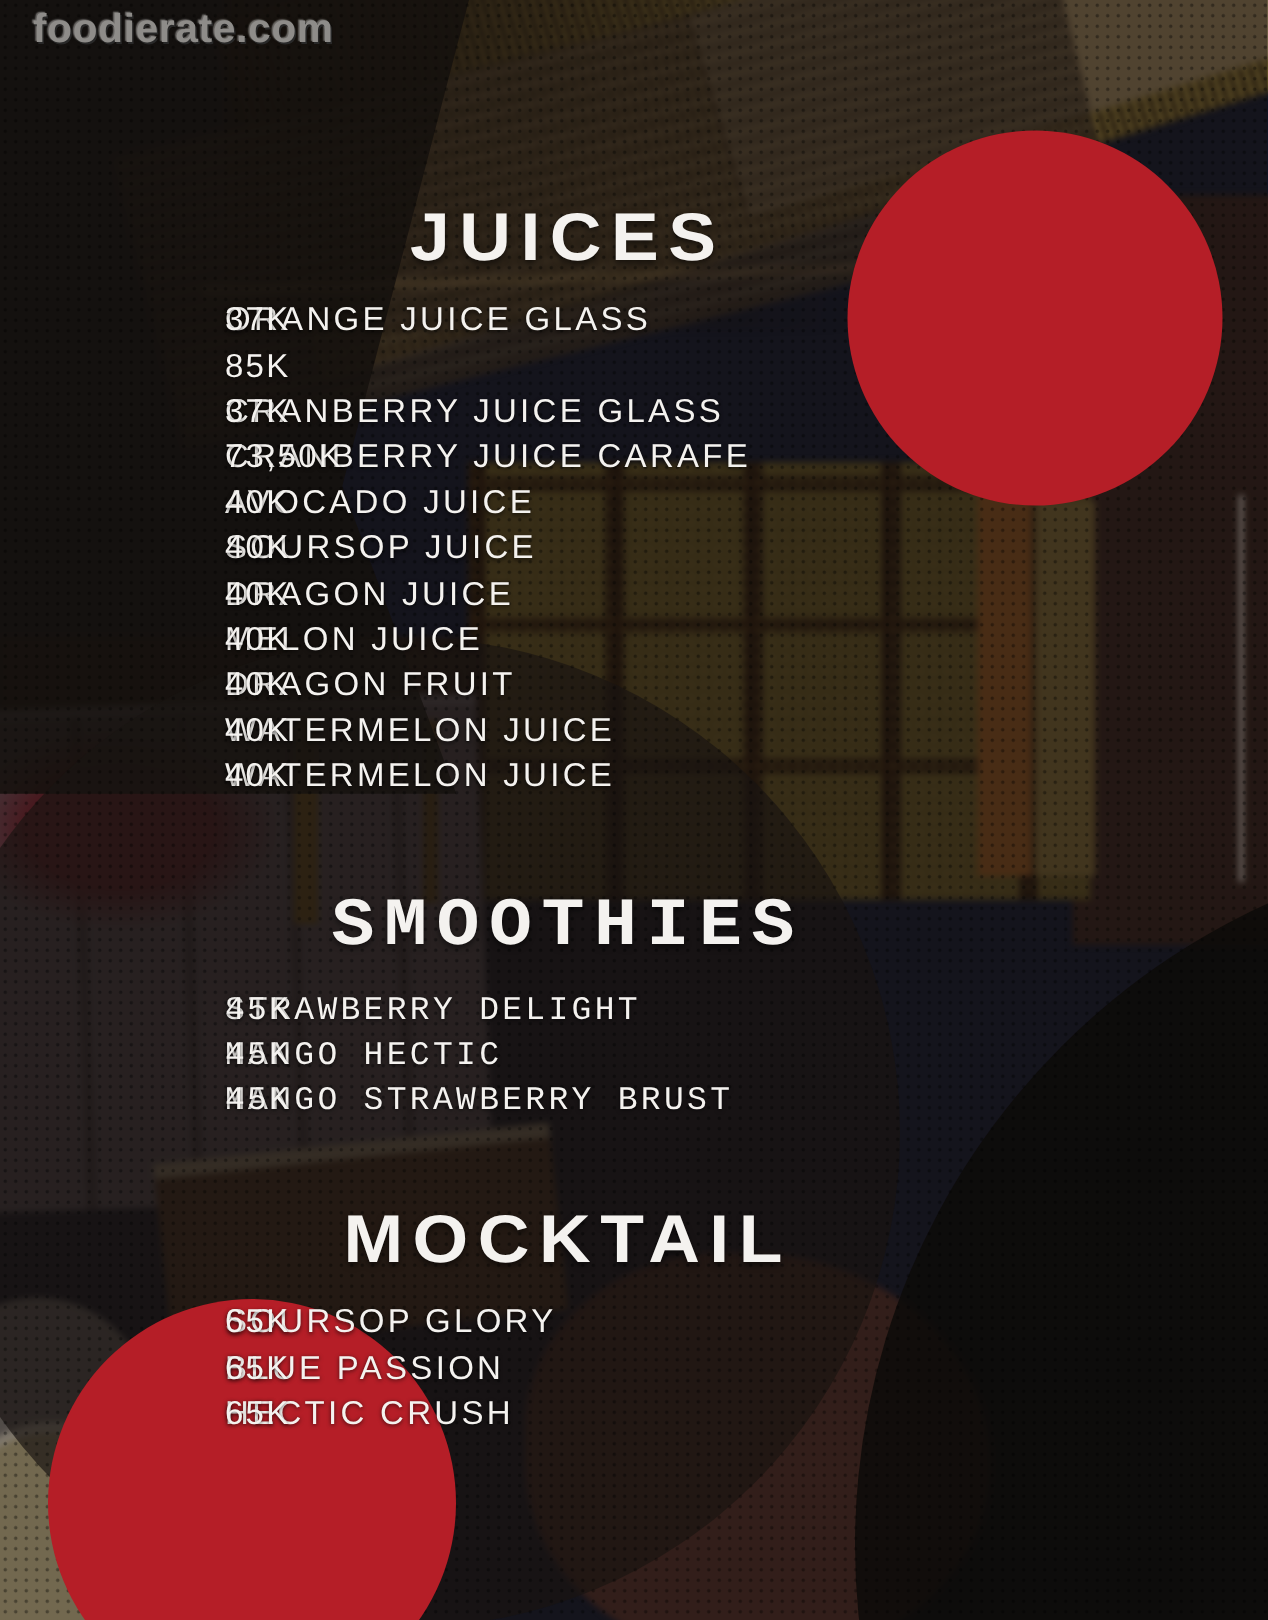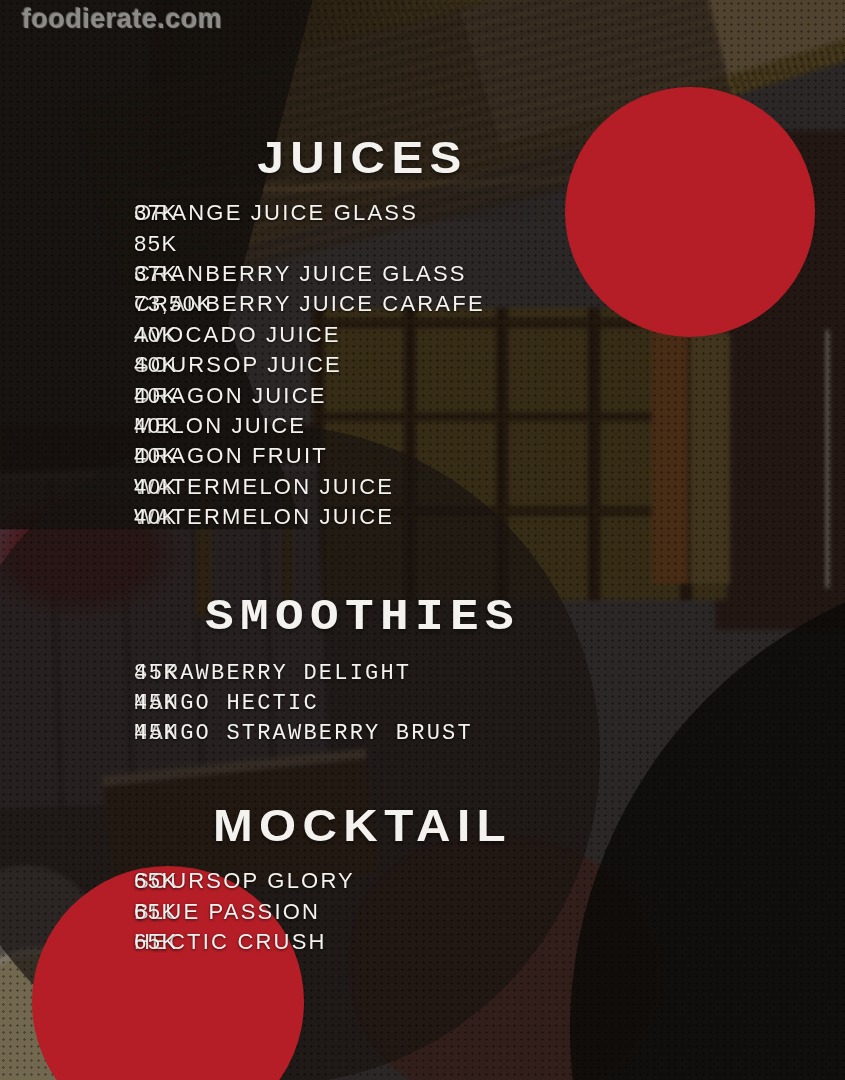--- a/index.html
+++ b/index.html
@@ -1,18 +1,18 @@
 <!DOCTYPE html>
 <html style="--accent: #b51e27;"><head>
 <meta charset="utf-8">
 <style>
   html,body { margin:0; padding:0; background:#0e0b09; }
   .stage {
     position:relative; width:845px; height:1080px; overflow:hidden;
-    background:#404040; font-family:"Liberation Sans", sans-serif;
+    background:#0f172a; font-family:"Liberation Sans", sans-serif;
   }
   .stage * { position:absolute; }
 
   
   .photo { inset:0; filter:blur(2.2px); }
   .mesh-band {
     left:160px; top:-110px; width:820px; height:250px; transform:rotate(-17deg);
     background:
       repeating-linear-gradient(90deg, rgba(26,19,5,.85) 0 4px, rgba(212,182,82,.85) 4px 7px),
       repeating-linear-gradient(0deg, rgba(26,19,5,.9) 0 4px, rgba(228,198,98,.9) 4px 7px),
@@ -70,21 +70,21 @@
   .red-tr { left:565px; top:87px;  width:250px; height:250px; }
   .red-bl { left:32px;  top:866px; width:272px; height:272px; }
 
   
   .watermark { left:22px; top:4px; font-size:27px; font-weight:bold; letter-spacing:.5px;
     color:#8e8c89;
     text-shadow:1px 1px 0 rgba(42,42,42,.95), -1px -1px 1px rgba(195,193,189,.55), 0 0 3px rgba(0,0,0,.5); }
 
   
   .menu { inset:0; color:#f4f2ef; }
-  .section { left:134px; width:457px; }
+  .section { left:150px; width:457px; }
   .section h2 { position:static; margin:0 0 12px 0; text-align:center;
     font-size:45px; line-height:56px; font-weight:bold; letter-spacing:6px;
     transform:scaleX(1.06); transform-origin:center;
     text-shadow:0 2px 4px rgba(0,0,0,.55); }
   .row { position:static; display:flex; justify-content:space-between; align-items:center;
     height:30.4px; font-size:22px; letter-spacing:2.2px;
     text-shadow:0 1px 3px rgba(0,0,0,.65); }
   .row .price { letter-spacing:1.5px;text-align:center; }
   #sec-juices    { top:130px; }
   #sec-smoothies { top:590px;font-family:Liberation Mono, monospace; }

